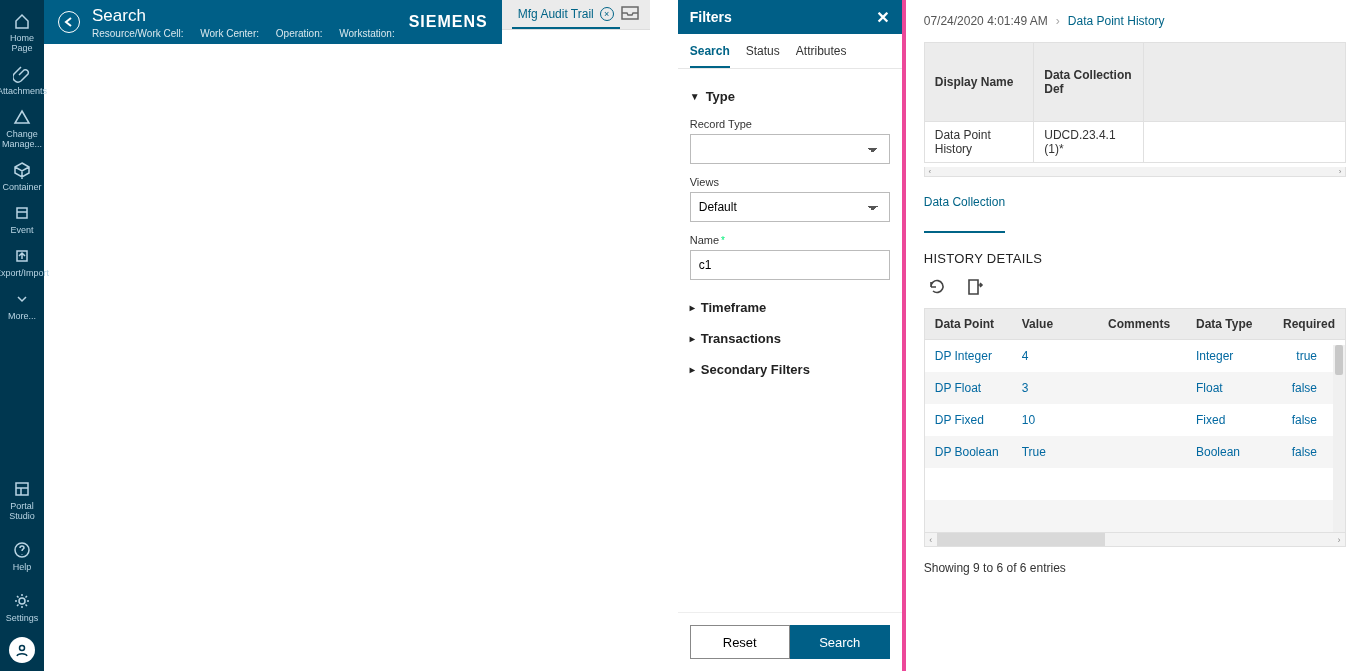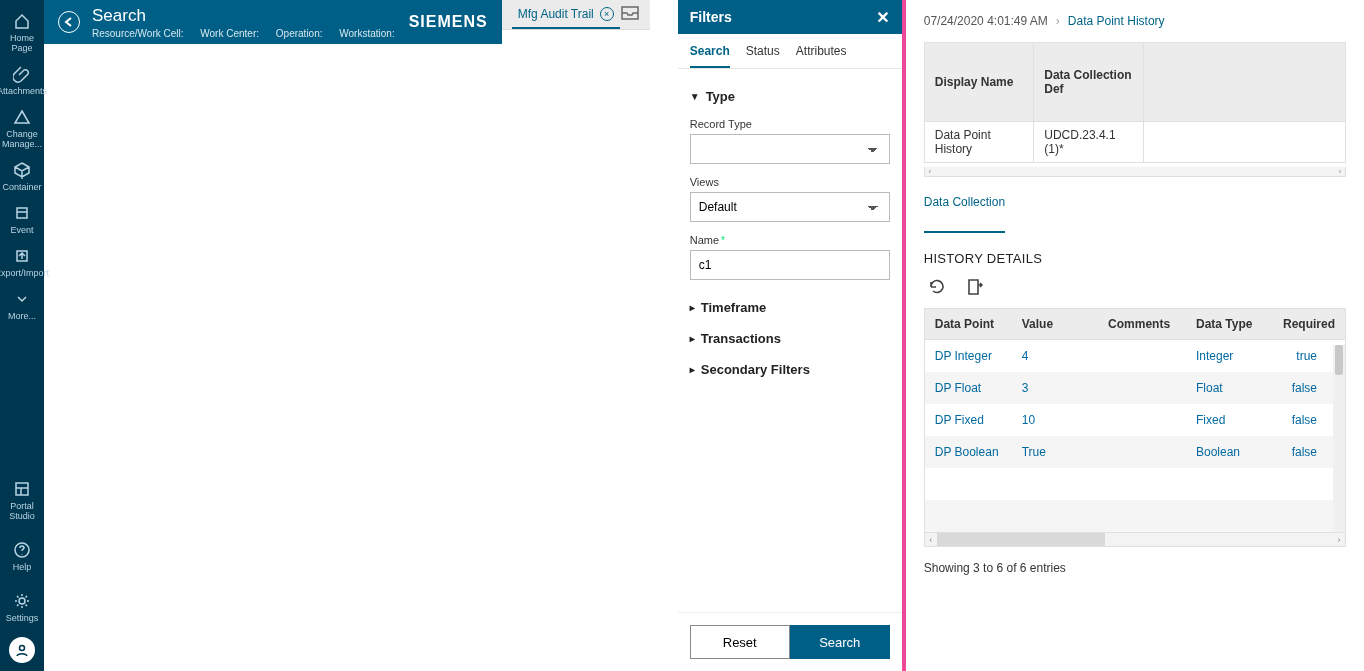--- a/index.html
+++ b/index.html
@@ -351,16 +351,16 @@
             <div class="thumb"></div>
           </div>
       </div>
       <div class="hscroll">
           <div class="arrow">‹</div>
           <div class="half"></div>
           <div class="rest"></div>
           <div class="arrow">›</div>
         </div>
 
-      <div class="entries">Showing 3 to 6 of 6 entries</div>
+      <div class="entries">Showing 9 to 6 of 6 entries</div>
     </div>
   </div>
 </div>
 
 </body></html>

